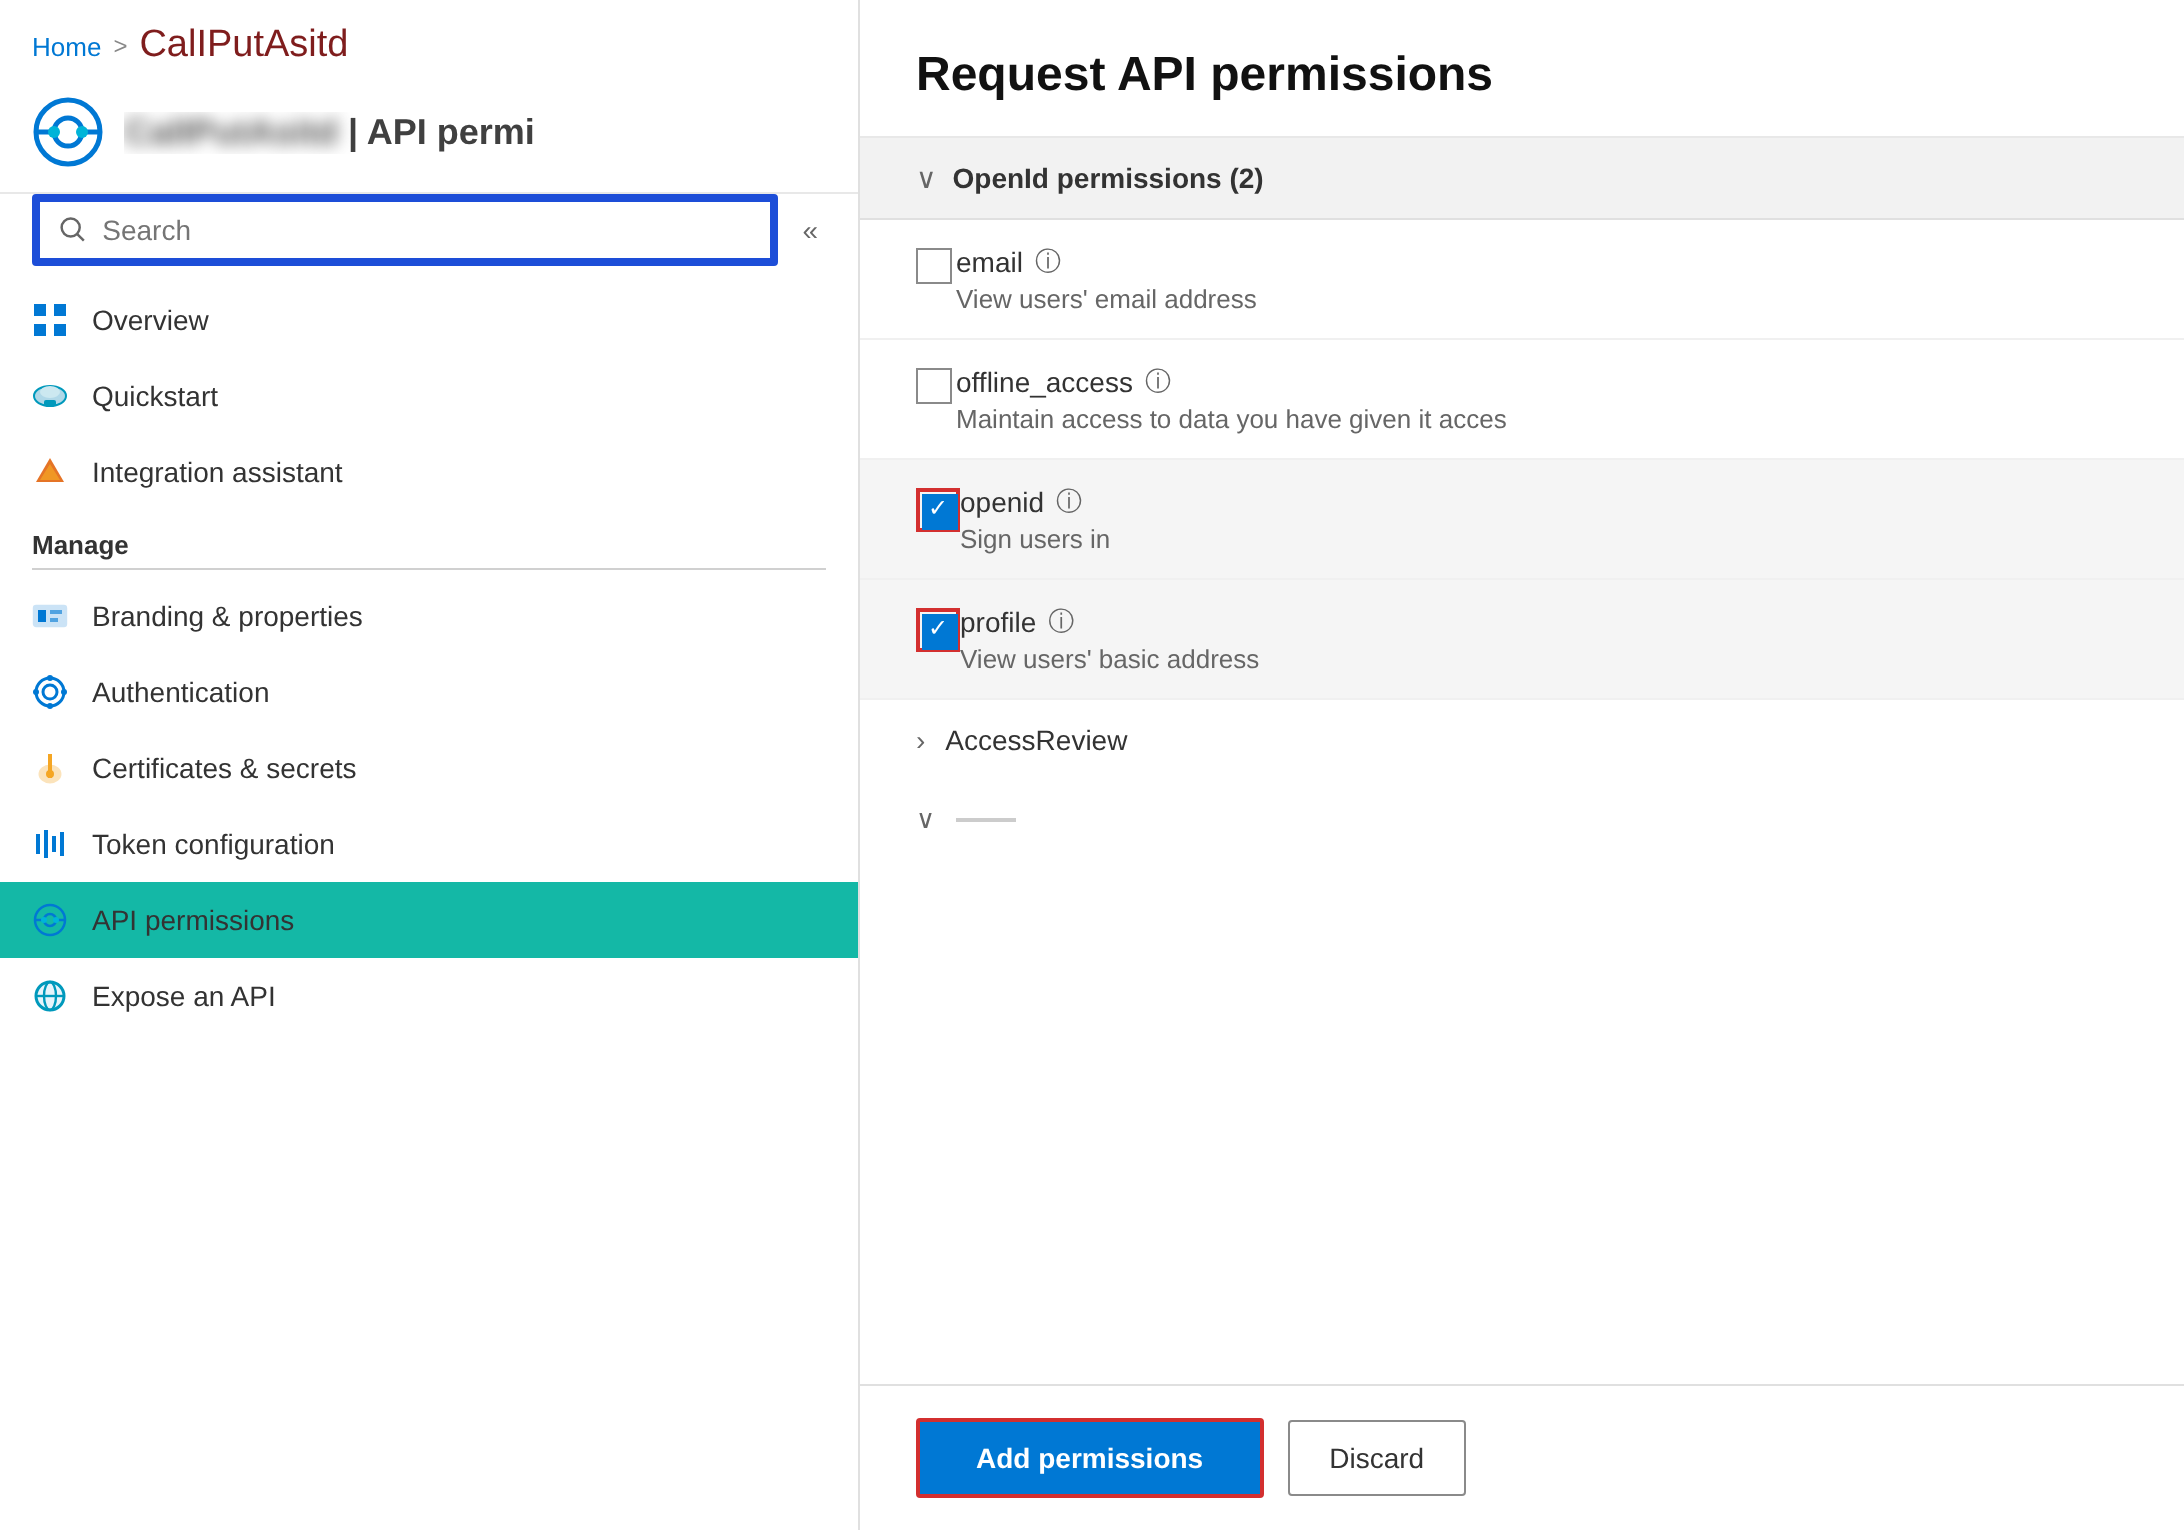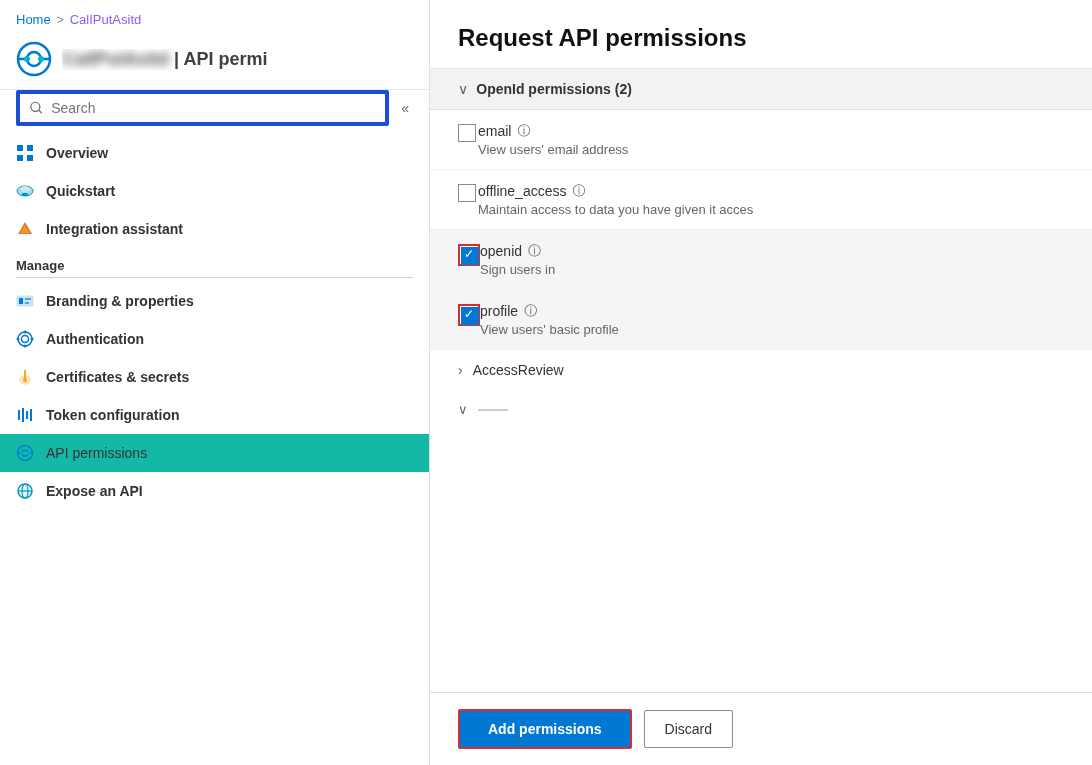--- a/index.html
+++ b/index.html
@@ -31,21 +31,21 @@
       color: #555;
       display: flex;
       align-items: center;
       gap: 6px;
     }
     .breadcrumb a {
       color: #0078d4;
       text-decoration: none;
     }
     .breadcrumb .sep { color: #888; font-size: 12px; }
-    .breadcrumb .current { color: #8b5cf6; font-size: 13px; }
+    .breadcrumb .current { color: #7f1d1d; font-size: 19px; }
 
     .app-header {
       padding: 6px 16px 12px;
       display: flex;
       align-items: center;
       gap: 10px;
       border-bottom: 1px solid #e8e8e8;
     }
     .app-icon {
       width: 36px;
@@ -103,21 +103,20 @@
 
     .nav-item {
       display: flex;
       align-items: center;
       gap: 12px;
       padding: 10px 16px;
       cursor: pointer;
       color: #333;
       text-decoration: none;
       font-size: 14px;
-      font-weight: bold;
     }
     .nav-item.active {
       background: #14b8a6;
       font-weight: 500;
     }
     .nav-item .nav-icon {
       width: 18px;
       height: 18px;
       flex-shrink: 0;
       display: flex;
@@ -493,21 +492,21 @@
 
     <div class="permission-item highlighted">
       <div style="border: 2px solid #d32f2f; padding: 1px; display: inline-block; width: 22px; height: 22px; flex-shrink: 0; margin-top: 2px;">
         <input type="checkbox" class="perm-checkbox checked" checked="" style="width: 18px; height: 18px;">
       </div>
       <div class="perm-info">
         <div class="perm-name">
           <span>profile</span>
           <span class="info-icon">ⓘ</span>
         </div>
-        <div class="perm-desc">View users' basic profile</div>
+        <div class="perm-desc">View users' basic address</div>
       </div>
     </div>
 
     <div class="access-review-item">
       <span class="chevron-right">›</span>
       <span>AccessReview</span>
     </div>
 
     <div class="collapsed-section">
       <span class="chevron-down-sm">∨</span>

